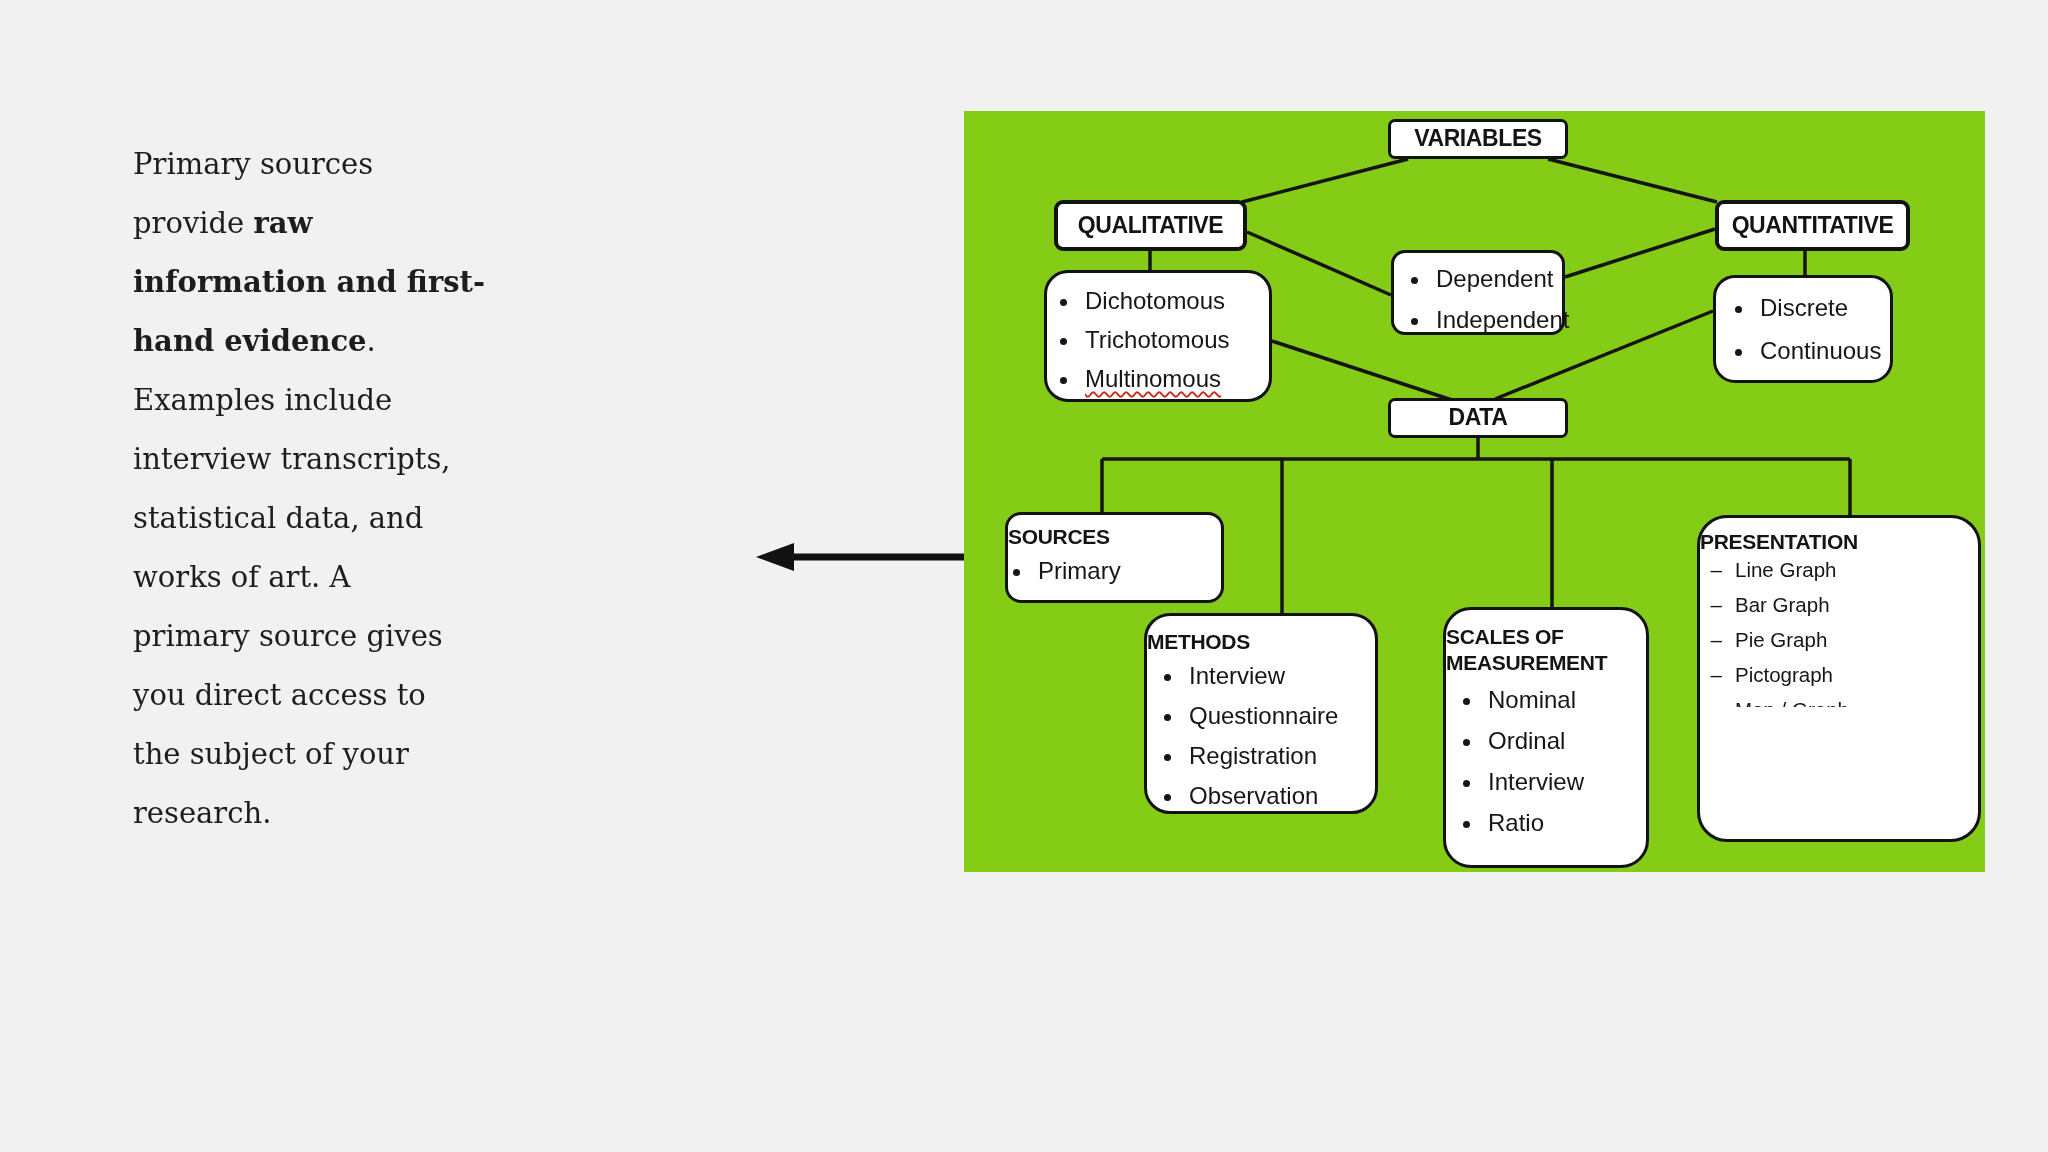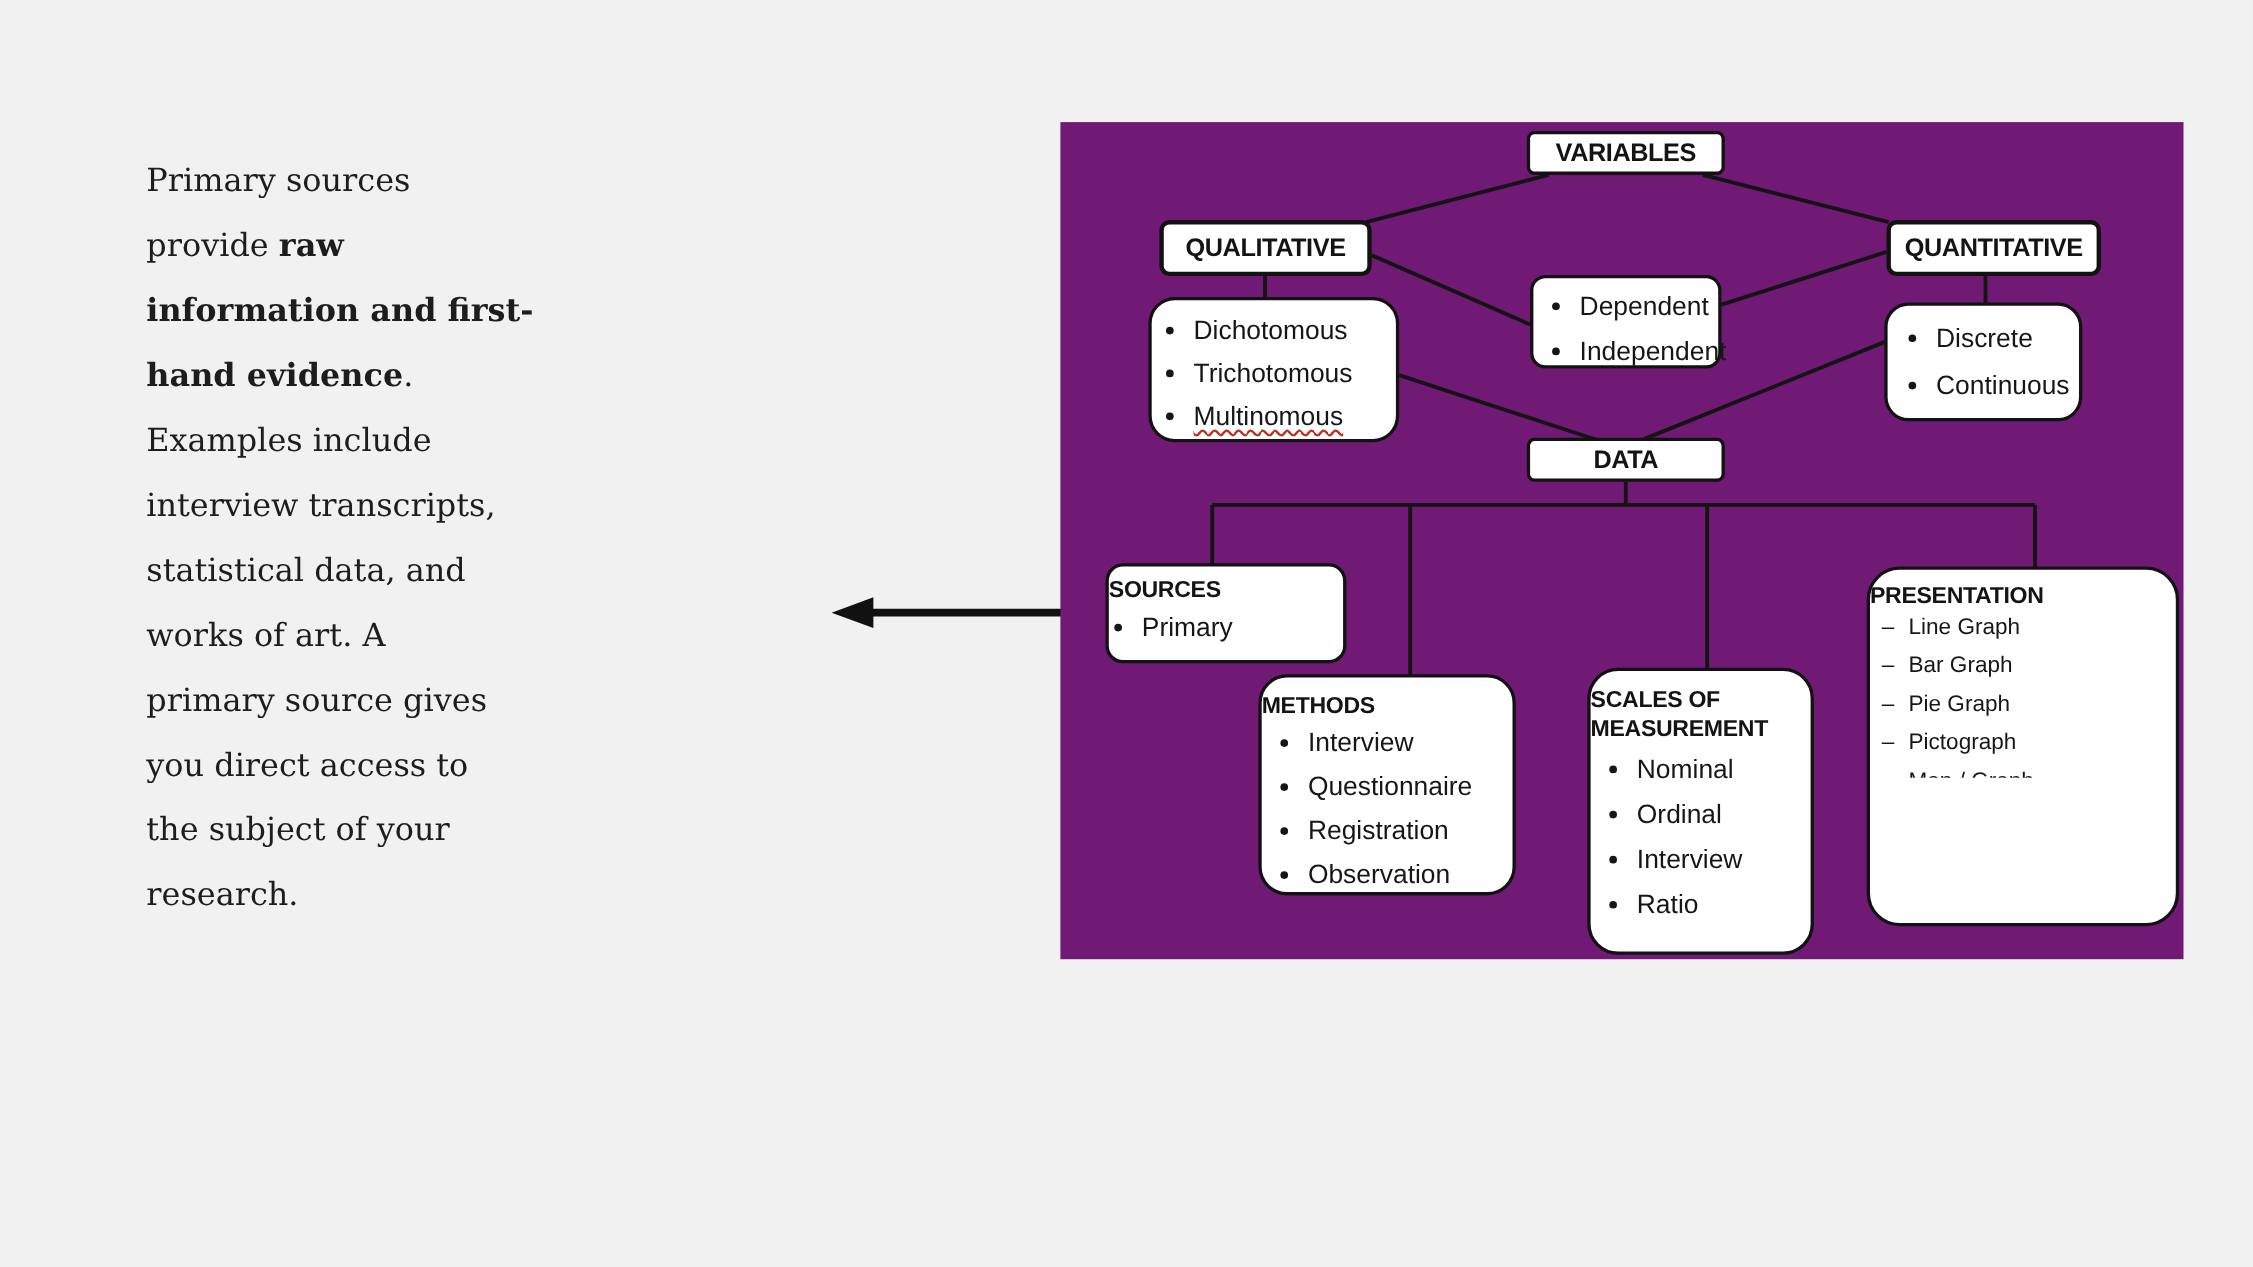--- a/index.html
+++ b/index.html
@@ -10,21 +10,21 @@
   .intro{position:absolute;left:133px;top:135px;width:610px;
          font-family:"DejaVu Serif","Liberation Serif",serif;
          font-size:29px;line-height:59px;color:#1d1d1d;}
   .intro .ln{white-space:nowrap;}
   .intro .b{font-weight:bold;}
 
   
   .arrow-svg{position:absolute;left:748px;top:538px;}
 
   
-  .panel{position:absolute;left:964px;top:111px;width:1021px;height:761px;background:#701a75;}
+  .panel{position:absolute;left:964px;top:111px;width:1021px;height:761px;background:#84cc16;}
   .connectors{position:absolute;left:0;top:0;}
 
   .nbox{position:absolute;background:#fff;border:3px solid #121212;box-sizing:border-box;
         color:#141414;}
   .node-title{font-weight:bold;text-align:center;letter-spacing:-0.4px;}
 
   
   .n-variables{left:424px;top:8px;width:180px;height:40px;border-radius:7px;}
   .n-variables .node-title{font-size:23px;line-height:33px;}
   .n-qualitative{left:90px;top:89px;width:193px;height:51px;border-radius:9px;border-width:4px;}

